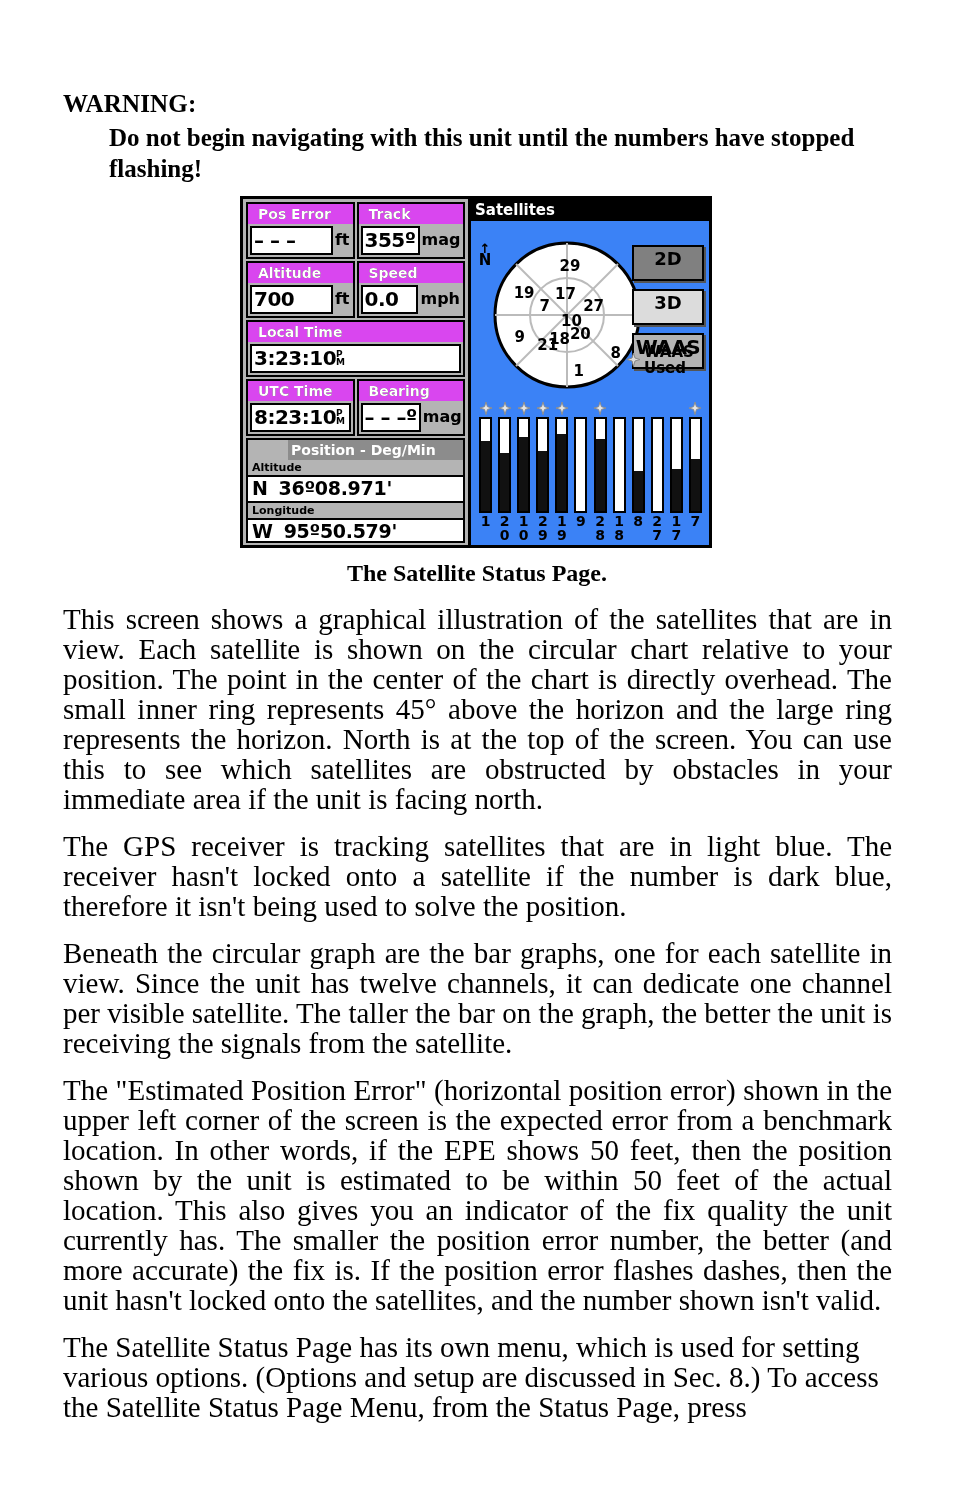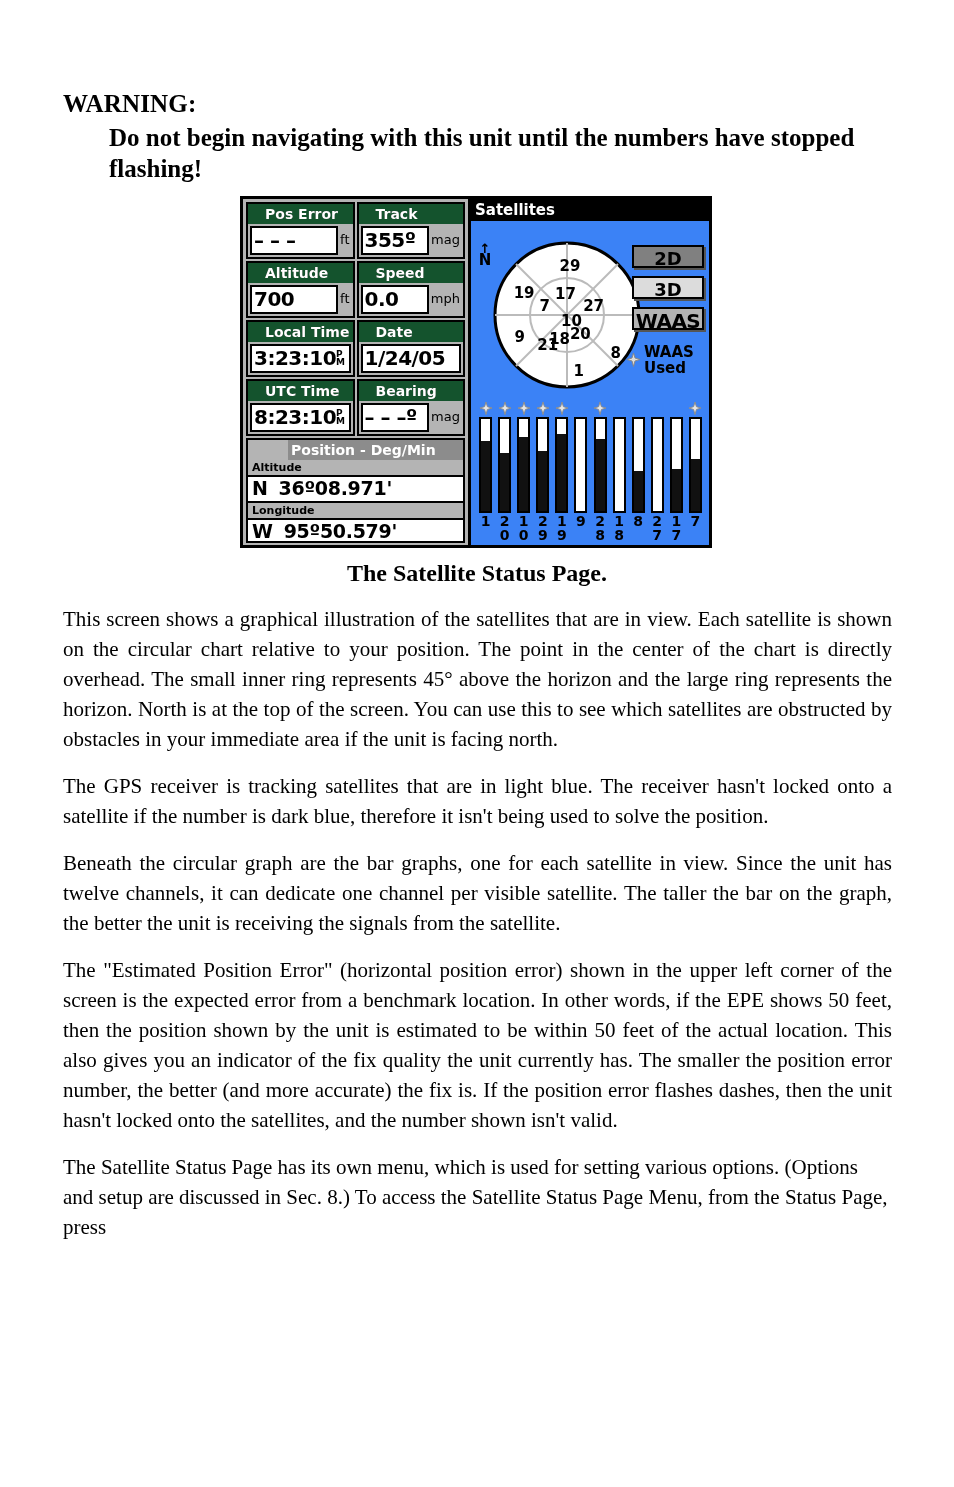--- a/index.html
+++ b/index.html
@@ -90,26 +90,26 @@
   .cell {
     flex: 1;
     border: 2px solid #000000;
     box-sizing: border-box;
     background: #b4b4b4;
     display: flex;
     flex-direction: column;
     overflow: hidden;
   }
   .cell-label {
-    background: #14532d;
+    background: #d946ef;
     color: #ffffff;
     font-size: 14px;
     font-weight: bold;
     line-height: 18px;
-    padding: 1px 2px 1px 17px;
+    padding: 1px 2px 1px 10px;
     letter-spacing: 0px;
     white-space: nowrap;
     text-shadow: 0px 0px 0px #000;
   }
   .cell-valrow {
     flex: 1;
     display: flex;
     flex-direction: row;
     align-items: center;
     padding: 1px 2px 2px 2px;
@@ -123,22 +123,22 @@
     font-weight: bold;
     line-height: 22px;
     padding: 1px 2px 2px 2px;
     white-space: nowrap;
     display: flex;
     align-items: center;
     letter-spacing: -0.5px;
   }
   .cell-value.grow { flex: 1; }
   .cell-unit {
-    font-size: 13px;
-    font-weight: normal;
+    font-size: 16px;
+    font-weight: bold;
     color: #000000;
     line-height: 12px;
     white-space: nowrap;
     padding-right: 1px;
   }
   .ampm {
     display: inline-flex;
     flex-direction: column;
     font-size: 9px;
     line-height: 8px;
@@ -246,21 +246,21 @@
     flex-direction: column;
     gap: 8px;
   }
   .gbtn {
     border: 2px solid #000000;
     box-sizing: border-box;
     text-align: center;
     font-size: 18px;
     font-weight: bold;
     line-height: 24px;
-    height: 23px;
+    height: 36px;
     box-shadow: 2px 2px 0 #555;
   }
   .gbtn.dark { background: #808080; color: #000; }
   .gbtn.light { background: #dcdcdc; color: #000; }
   .gbtn.waas { background: #b4b4b4; color: #000; font-size: 20px; letter-spacing: -0.5px; }
 
   .waas-used {
     position: absolute;
     right: 5px;
     top: 123px;
@@ -338,21 +338,21 @@
   }
 
   
   .body-wrap {
     position: absolute;
     left: 63px;
     top: 604px;
     width: 829px;
   }
   .para {
-    font-size: 21px;
+    font-size: 29px;
     line-height: 30px;
     text-align: justify;
     margin: 0 0 17px 0;
     hyphens: none;
   }
   .para.last { text-align: left; }
 </style>
 </head>
 <body>
 
@@ -405,26 +405,20 @@
         <div class="cell">
           <div class="cell-label">Local Time</div>
           <div class="cell-valrow">
             <div class="cell-value grow">
               <span>3:23:10</span>
               <span class="ampm">
                 <span>P</span>
                 <span>M</span>
               </span>
             </div>
-          </div>
-        </div>
-        <div class="cell">
-          <div class="cell-label">Date</div>
-          <div class="cell-valrow">
-            <div class="cell-value grow">1/24/05</div>
           </div>
         </div>
       </div>
 
       <div class="cell-row">
         <div class="cell">
           <div class="cell-label">UTC Time</div>
           <div class="cell-valrow">
             <div class="cell-value grow">
               <span>8:23:10</span>

